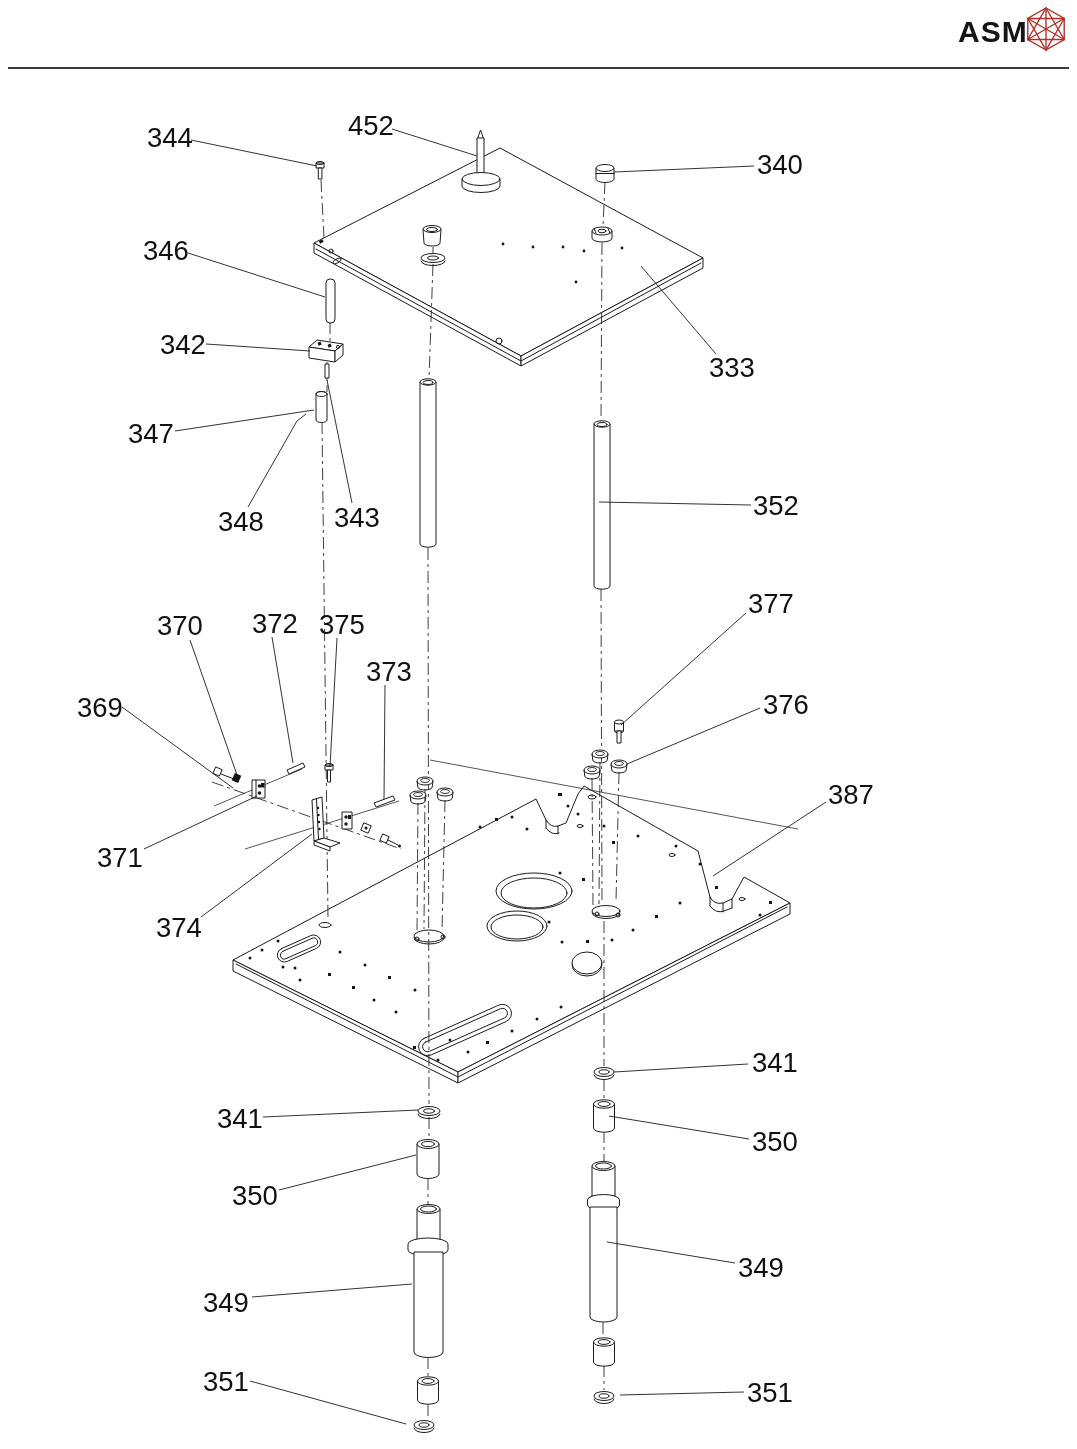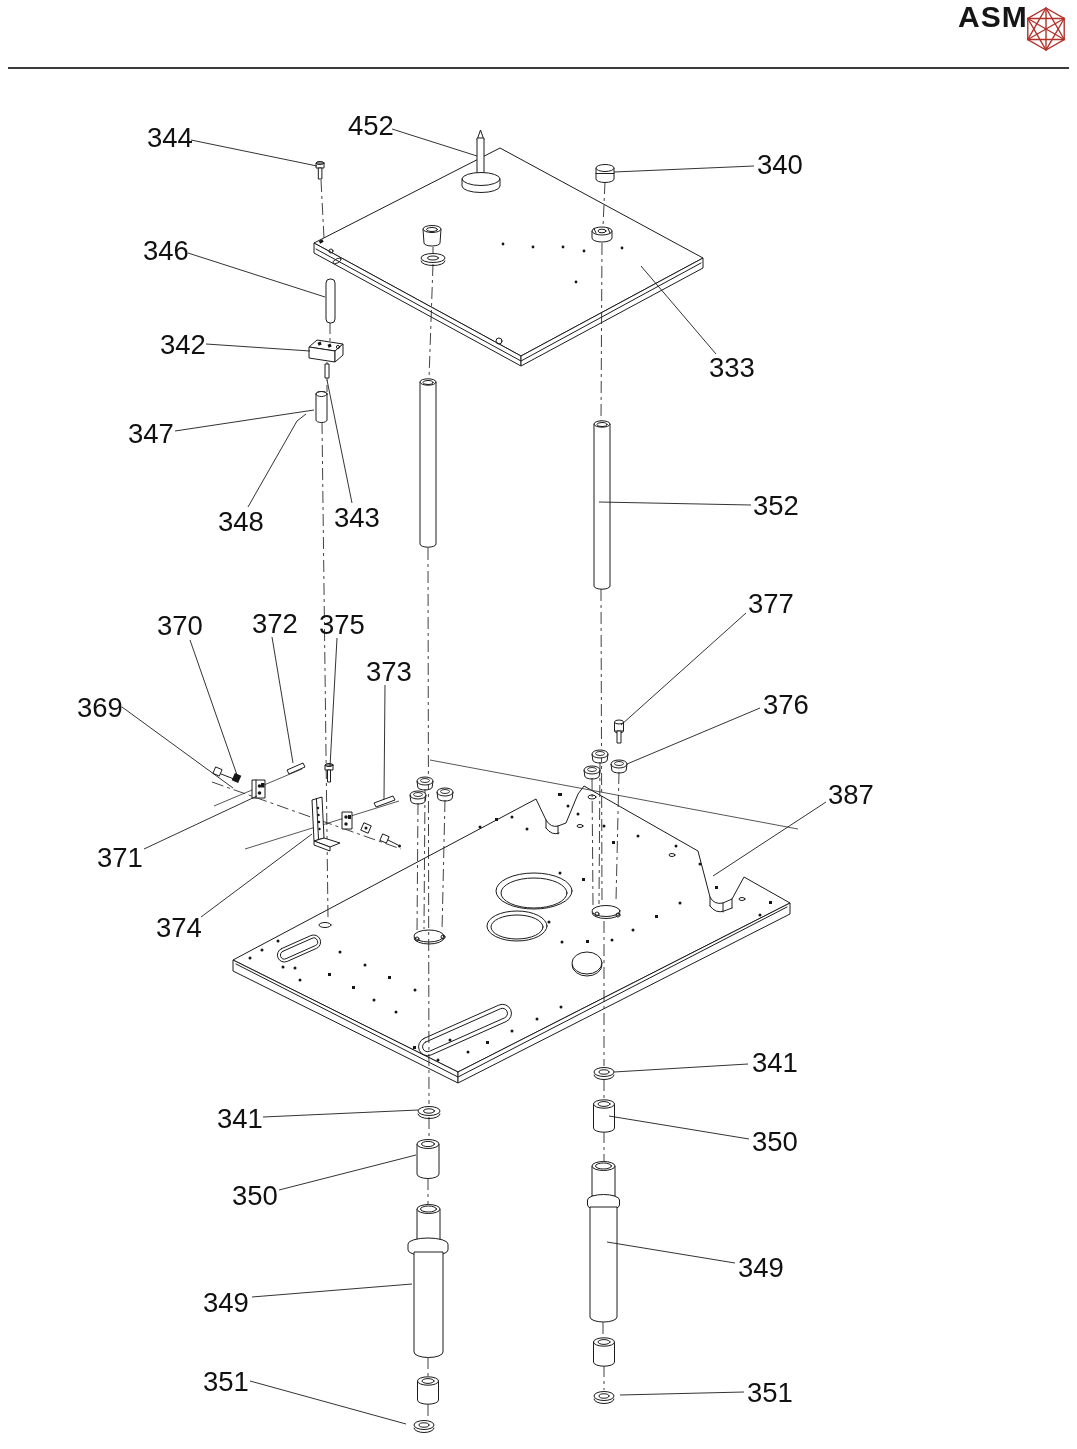--- a/index.html
+++ b/index.html
@@ -1,18 +1,18 @@
 <!DOCTYPE html>
 <html><head>
 <meta charset="utf-8">
 <style>
   html,body{margin:0;padding:0;background:#fff;}
   .page{position:relative;width:1077px;height:1449px;background:#fff;overflow:hidden;
         font-family:"Liberation Sans",sans-serif;}
-  .brand{position:absolute;left:958px;top:0;font-size:30px;font-weight:700;
+  .brand{position:absolute;left:958px;top:15px;font-size:30px;font-weight:700;
          letter-spacing:1px;color:#151515;}
   .logo{position:absolute;left:1022px;top:4px;width:48px;height:48px;}
   .rule{position:absolute;left:8px;top:67px;width:1061px;border-top:2px solid #3a3a3a;}
   svg.art{position:absolute;left:0;top:0;}
   svg.art *{vector-effect:non-scaling-stroke;}
   .ln{stroke:#1c1c1c;stroke-width:1;fill:none;stroke-linecap:round;stroke-linejoin:round;}
   .fw{stroke:#1c1c1c;stroke-width:1;fill:#ffffff;stroke-linejoin:round;}
   .fd{fill:#161616;stroke:none;}
   .cl{stroke:#2b2b2b;stroke-width:0.9;fill:none;stroke-dasharray:12 4 3 4;}
   .xl{stroke:#2b2b2b;stroke-width:0.8;fill:none;}

